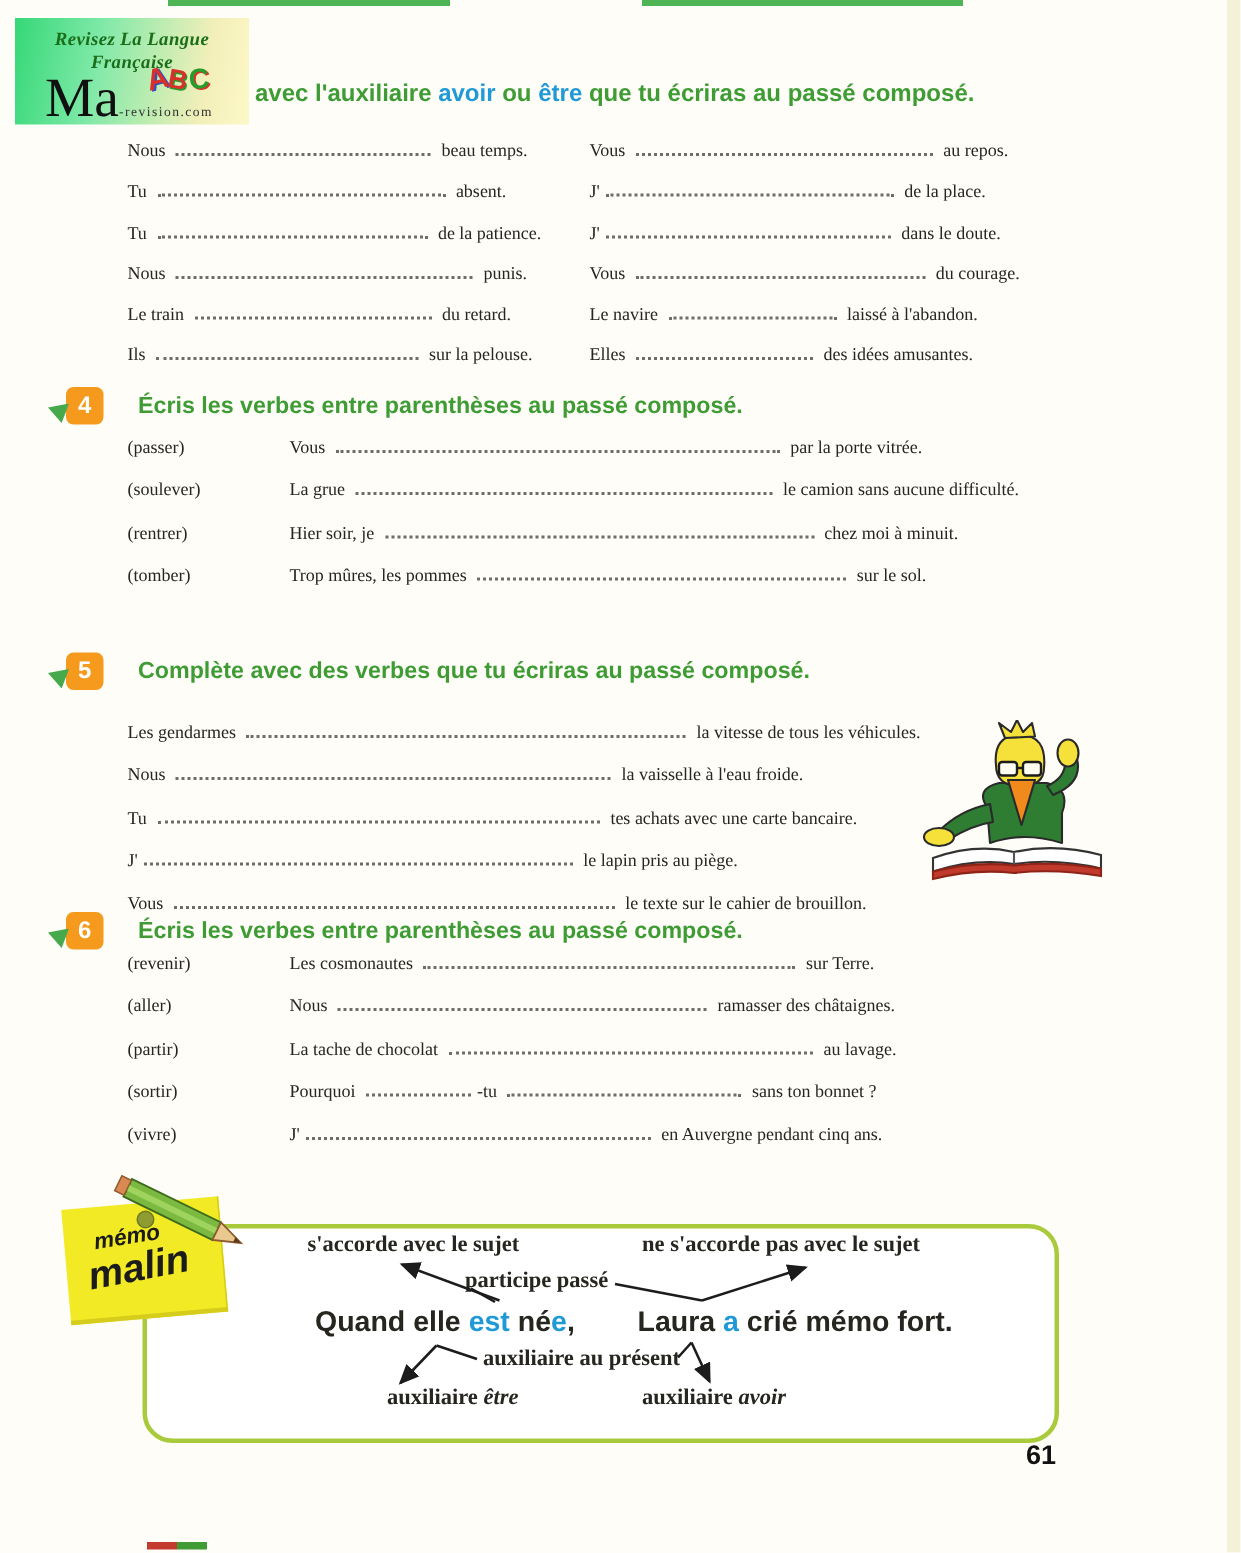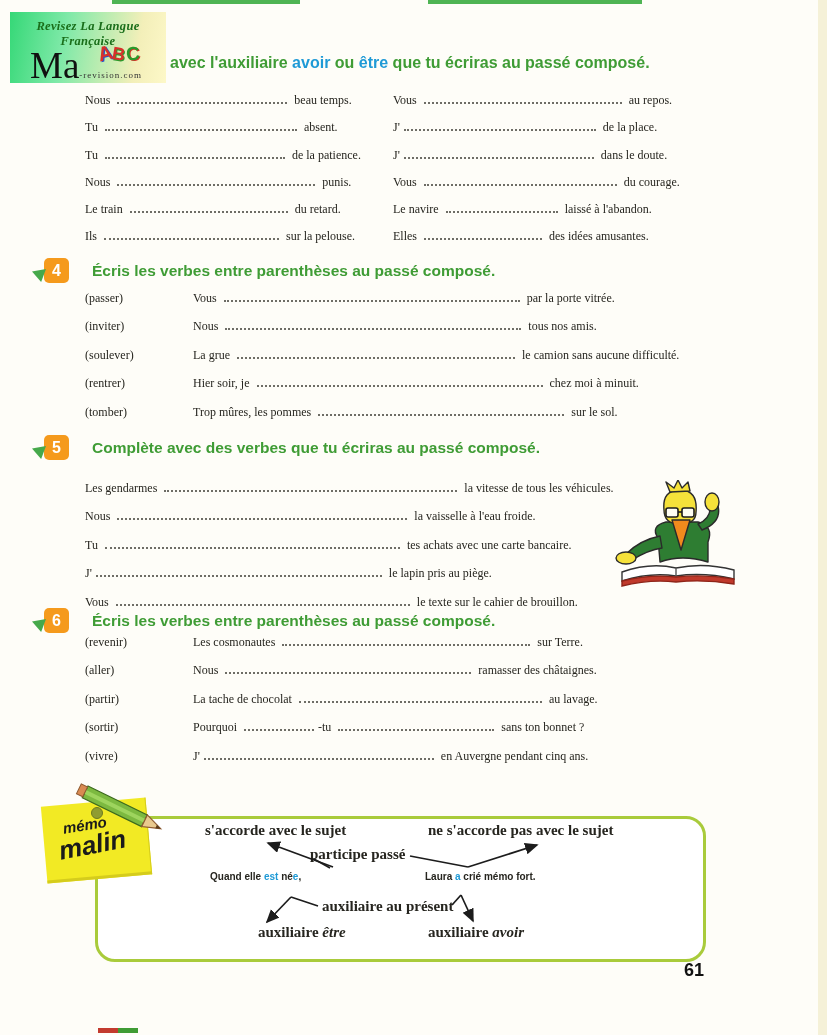--- a/index.html
+++ b/index.html
@@ -38,21 +38,21 @@
   
   .memo-box{left:95px;top:816px;width:605px;height:140px;border:3.5px solid #a9cb3b;
             border-radius:20px;background:#fff;z-index:1;}
   .sticky{left:44px;top:802px;width:104px;height:74px;background:#f2ea24;z-index:2;
           transform:rotate(-5deg);border-bottom:3px solid #d5cc1c;border-right:1px solid #d5cc1c;
           font-family:"Liberation Sans",sans-serif;font-weight:bold;font-style:italic;color:#1b1b1b;}
   .sticky .l1{font-size:15px;margin:14px 0 0 20px;transform:rotate(-4deg);line-height:14px;}
   .sticky .l2{font-size:26px;margin:0 0 0 14px;transform:rotate(-6deg);line-height:26px;}
   .m-label{position:absolute;font-weight:bold;font-size:15px;white-space:nowrap;z-index:2;}
   .m-ex{position:absolute;font-family:"Liberation Sans",sans-serif;font-weight:bold;
-        font-size:10px;white-space:nowrap;z-index:2;}
+        font-size:19px;white-space:nowrap;z-index:2;}
   .overlay{position:absolute;left:0;top:0;z-index:3;pointer-events:none;}
   .page-num{left:684px;top:960px;font-family:"Liberation Sans",sans-serif;font-weight:bold;font-size:18px;color:#111;}
 </style>
 </head>
 <body>
 
 <div class="strip" style="left:112px;width:188px;"></div>
 <div class="strip" style="left:428px;width:214px;"></div>
 <div class="right-edge"></div>
 <div class="corner-mark" style="left:98px;top:1028px;width:20px;background:#c33b2f;"></div>
@@ -85,21 +85,20 @@
     <div class="row"><span class="sent"><span class="txt">J'</span><span class="blank" style="width: 190px;"></span><span class="txt"> dans le doute.</span></span></div>
     <div class="row"><span class="sent"><span class="txt">Vous </span><span class="blank" style="width: 193px;"></span><span class="txt"> du courage.</span></span></div>
     <div class="row"><span class="sent"><span class="txt">Le navire </span><span class="blank" style="width: 112px;"></span><span class="txt"> laissé à l'abandon.</span></span></div>
     <div class="row"><span class="sent"><span class="txt">Elles </span><span class="blank" style="width: 118px;"></span><span class="txt"> des idées amusantes.</span></span></div>
   </div>
 
 <span class="badge" style="left:44px;top:258px;">4</span>
 <div class="abs ex-title" style="left:92px;top:262px;">Écris les verbes entre parenthèses au passé composé.</div>
 <div class="abs rows-b" style="left:85px;top:288px;">
     <div class="row"><span class="verb">(passer)</span><span class="sent"><span class="txt">Vous </span><span class="blank" style="width: 296px;"></span><span class="txt"> par la porte vitrée.</span></span></div>
-    <div class="row"><span class="verb">(inviter)</span><span class="sent"><span class="txt">Nous </span><span class="blank" style="width: 296px;"></span><span class="txt"> tous nos amis.</span></span></div>
     <div class="row"><span class="verb">(soulever)</span><span class="sent"><span class="txt">La grue </span><span class="blank" style="width: 278px;"></span><span class="txt"> le camion sans aucune difficulté.</span></span></div>
     <div class="row"><span class="verb">(rentrer)</span><span class="sent"><span class="txt">Hier soir, je </span><span class="blank" style="width: 286px;"></span><span class="txt"> chez moi à minuit.</span></span></div>
     <div class="row"><span class="verb">(tomber)</span><span class="sent"><span class="txt">Trop mûres, les pommes </span><span class="blank" style="width: 246px;"></span><span class="txt"> sur le sol.</span></span></div>
   </div>
 
 <span class="badge" style="left:44px;top:435px;">5</span>
 <div class="abs ex-title" style="left:92px;top:439px;">Complète avec des verbes que tu écriras au passé composé.</div>
 <div class="abs rows-b" style="left:85px;top:456px;margin-top:22px;">
     <div class="row"><span class="sent"><span class="txt">Les gendarmes </span><span class="blank" style="width: 293px;"></span><span class="txt"> la vitesse de tous les véhicules.</span></span></div>
     <div class="row"><span class="sent"><span class="txt">Nous </span><span class="blank" style="width: 290px;"></span><span class="txt"> la vaisselle à l'eau froide.</span></span></div>

